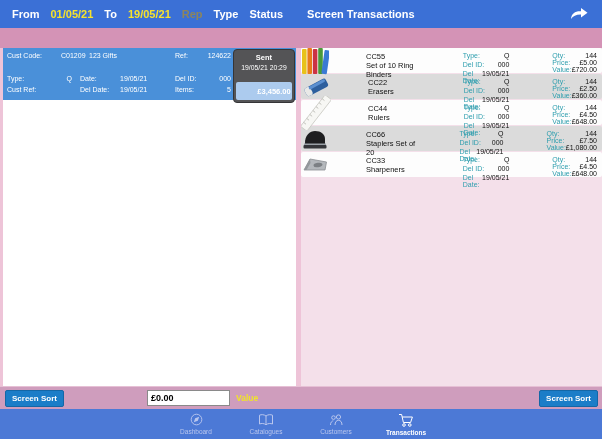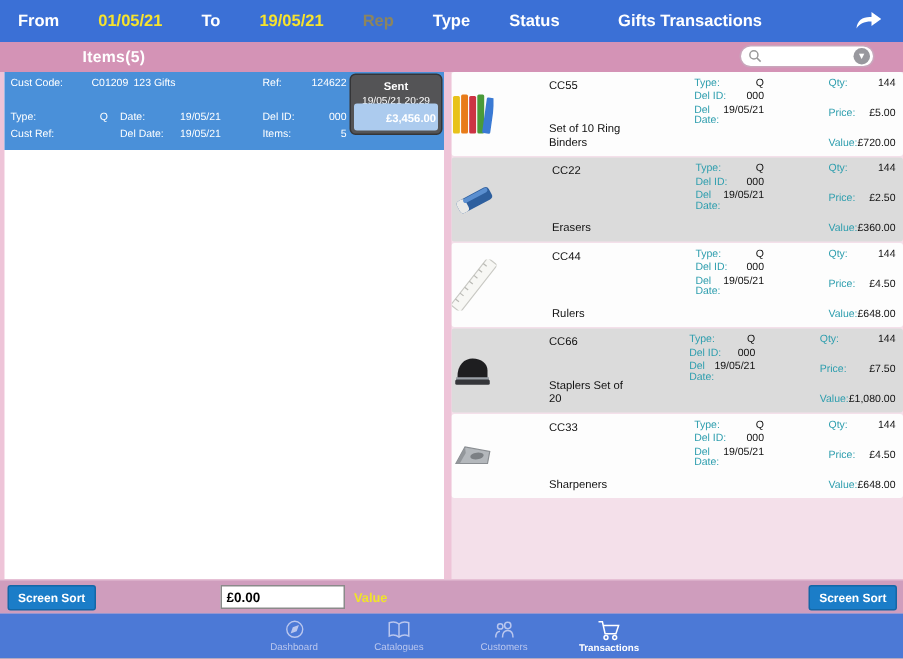--- a/index.html
+++ b/index.html
@@ -1,21 +1,21 @@
 <!DOCTYPE html>
 <html><head>
 <meta charset="utf-8">
 <style>
   * { box-sizing: border-box; margin: 0; padding: 0; }
   body { font-family: "Liberation Sans", sans-serif; background: #888; }
   .screen { position: relative; width: 602px; height: 439px; background: #eecadb; overflow: hidden; margin: 0 auto; }
 
   
   .topbar { position: absolute; top: 0; left: 0; right: 0; height: 28px; background: #3b70d6;
-            display: flex; align-items: center; padding: 0 12px; gap: 26px;
+            display: flex; align-items: center; padding: 0 12px; gap: 11px;
             color: #fff; font-size: 11px; font-weight: 600; }
   .topbar .date { color: #f7e32c; }
   .topbar .dim { color: #8c855e; }
   .topbar .manage { margin-left: 13px; }
   .share-btn { margin-left: auto; display: flex; align-items: center; cursor: pointer; }
 
   
   .headerband { position: absolute; top: 28px; left: 0; right: 0; height: 20px; background: #d493b6; display: flex; }
   .head-left { width: 297px; position: relative; display: flex; align-items: center; }
   .head-right { flex: 1; position: relative; display: flex; align-items: center; }
@@ -32,30 +32,30 @@
 
   
   .panels { position: absolute; top: 48px; left: 0; right: 0; height: 338px; display: flex; background: #eec4d8; }
   .panel-left { width: 293px; margin-left: 3px; background: #fff; position: relative; }
   .panel-divider { width: 5px; }
   .panel-right { flex: 1; background: #f4e0ea; overflow: hidden; }
 
   
   .txcard { position: relative; height: 52px; background: #4a90d9; color: #fff; font-size: 7px; cursor: pointer; }
   .txcard .t { position: absolute; white-space: nowrap; }
-  .sentbox { position: absolute; top: 1px; right: 1px; width: 62px; height: 41px;
+  .sentbox { position: absolute; top: 1px; right: 1px; width: 62px; height: 54px;
              background: #545456; border: 1px solid #353537; border-radius: 4px; overflow: hidden; }
   .sent-status { text-align: center; color: #fff; font-weight: bold; font-size: 7.5px; margin-top: 3px; }
   .sent-dt { text-align: center; color: #fff; font-size: 6.8px; margin-top: 2px; }
   .sent-total { position: absolute; left: 2px; right: 2px; bottom: 2px; height: 18px; background: #accbee;
                 border-radius: 2px; color: #fff; font-weight: bold; font-size: 7.5px;
                 display: flex; align-items: center; justify-content: center; padding-left: 20px; }
 
   
-  .item { display: flex; height: 56px; margin-bottom: 1px; background: #fdfdfd; border-radius: 2px; cursor: pointer; gap: 37px; }
+  .item { display: flex; height: 25px; margin-bottom: 1px; background: #fdfdfd; border-radius: 2px; cursor: pointer; gap: 37px; }
   .item.alt { background: #dbdbdb; }
   .item-img { width: 34px; display: flex; align-items: center; justify-content: center; }
   .item-name { width: 100px; display: flex; flex-direction: column; justify-content: space-between;
                padding: 4px 0 5px 0; font-size: 7.5px; color: #111; }
   .item-mid { width: 78px; display: flex; flex-direction: column; justify-content: flex-start;
               padding-top: 4px; gap: 2px; font-size: 7px; }
   .item-right { flex: 1; margin: 0 5px 0 6px; display: flex; flex-direction: column; justify-content: space-between;
                 padding: 4px 0 5px 0; font-size: 7px; }
   .kv { display: flex; justify-content: space-between; }
   .lbl { color: #2e9eae; }
@@ -86,44 +86,31 @@
 <div class="screen">
 
   <div class="topbar">
     <span>From</span>
     <span class="date">01/05/21</span>
     <span>To</span>
     <span class="date">19/05/21</span>
     <span class="dim">Rep</span>
     <span>Type</span>
     <span>Status</span>
-    <span class="manage">Gifts Transactions</span>
+    <span class="manage">Screen Transactions</span>
     <span class="share-btn">
       <span>
         <svg width="22" height="16" viewBox="0 0 22 16">
           <path d="M13,3 L19.5,7.7 L13,12.4 L13,9.4 C8.2,9.3 5,10.9 3,14 C3.4,8.4 7.5,5.9 13,6.3 Z" fill="#ffffff"></path>
         </svg>
       </span>
     </span>
   </div>
 
   <div class="headerband">
-    <div class="head-right">
-      <span class="head-title">Items(5)</span>
-      <span class="searchbox">
-        <span>
-          <svg width="9" height="9" viewBox="0 0 10 10">
-              <circle cx="4" cy="4" r="3" fill="none" stroke="#999" stroke-width="1.1"></circle>
-              <line x1="6.2" y1="6.2" x2="9" y2="9" stroke="#999" stroke-width="1.1"></line>
-            </svg>
-        </span>
-        <input type="text" placeholder="" style="">
-        <span class="sb-chevron">▾</span>
-      </span>
-    </div>
   </div>
 
   <div class="panels">
 
     <div class="panel-left">
       <div class="txcard">
         <span class="t" style="left:4px; top:4px;">Cust Code:</span>
         <span class="t" style="left:58px; top:4px;">C01209</span>
         <span class="t" style="left:86px; top:4px;">123 Gifts</span>
         <span class="t" style="left:172px; top:4px;">Ref:</span>

